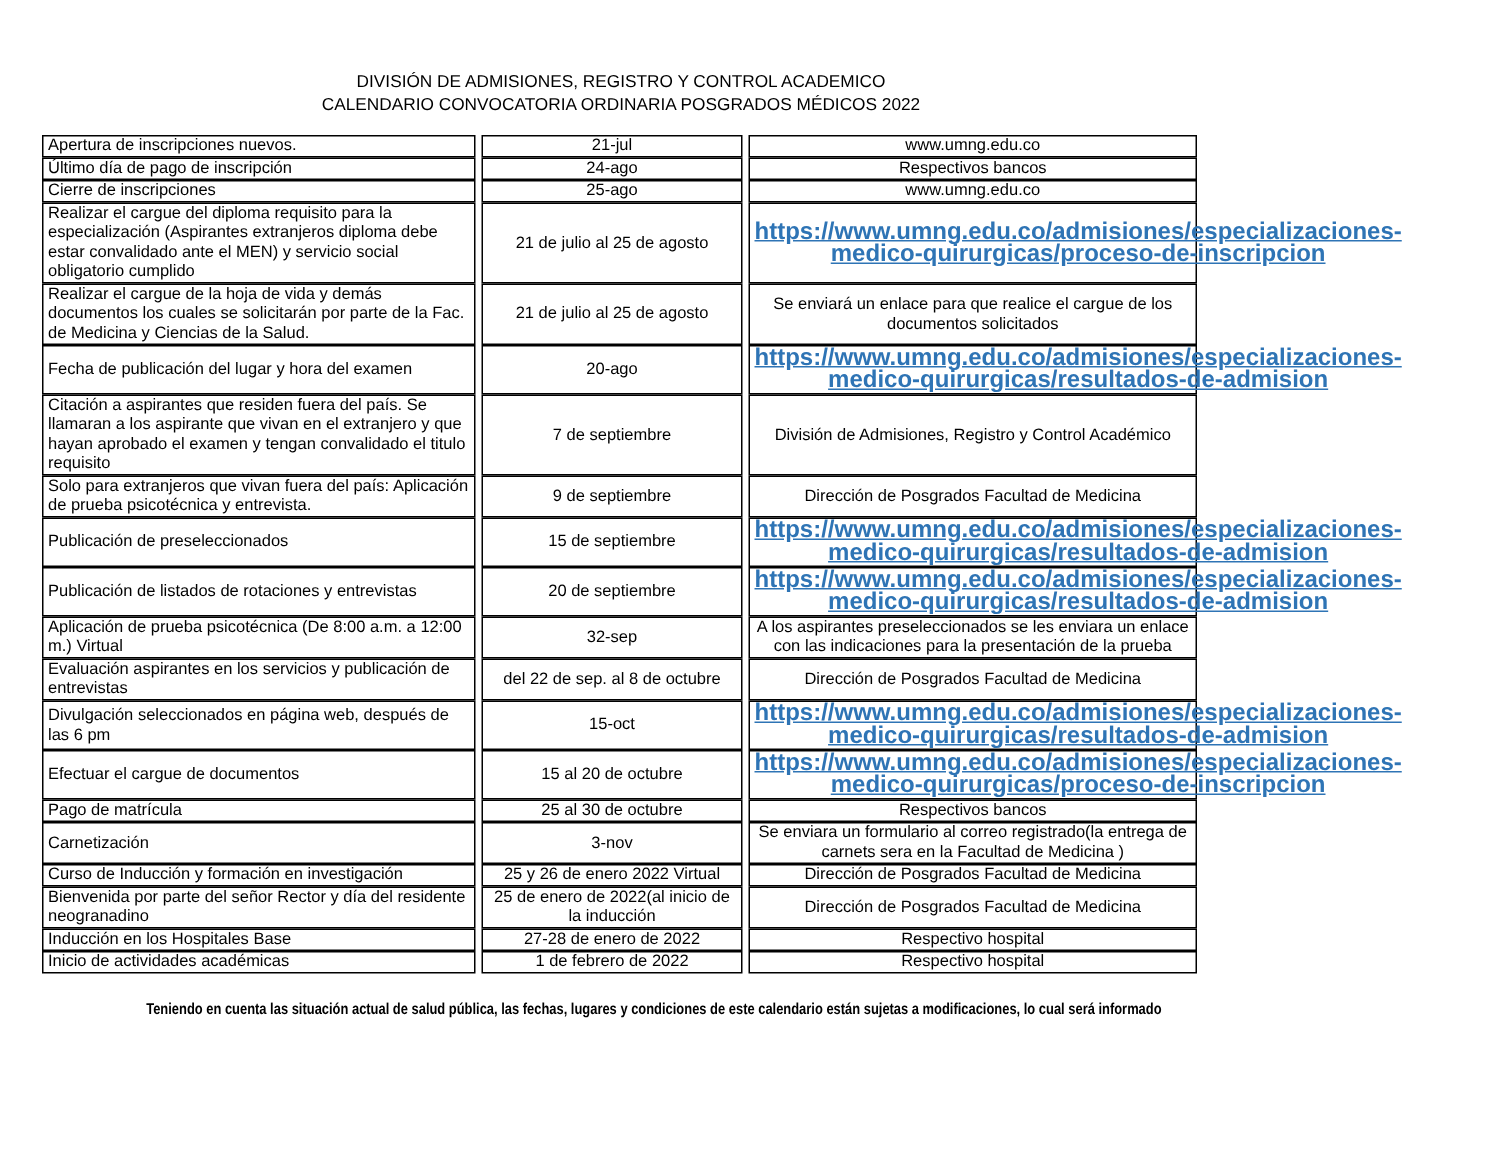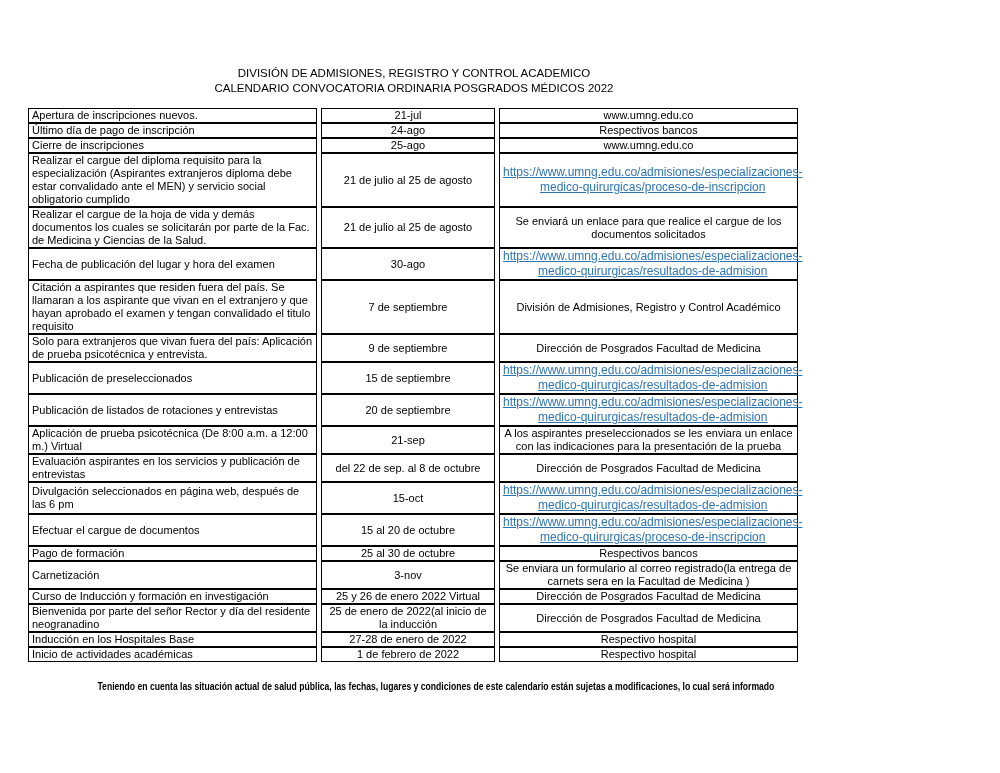--- a/index.html
+++ b/index.html
@@ -1,36 +1,36 @@
 <!DOCTYPE html>
 <html><head>
 <meta charset="utf-8">
 <style>
   html,body { margin:0; padding:0; background:#ffffff; }
   body { width:1000px; height:773px; font-family:"Liberation Sans", sans-serif; color:#000; }
   .page { position:relative; width:1000px; height:773px; overflow:hidden; }
 
-  .title-block { padding-top:66px; margin-left:28px; width:772px; text-align:center;
+  .title-block { padding-top:48px; margin-left:28px; width:772px; text-align:center;
                  font-size:11.5px; line-height:15px; }
 
   table.calendar { margin-left:24px; margin-top:12px; border-collapse:separate;
                    border-spacing:4px 0; table-layout:fixed; width:778px; }
   col.c-desc  { width:289px; }
   col.c-fecha { width:174px; }
   col.c-sede  { width:299px; }
 
   th, td { border:1px solid #000; padding:0px 3px; font-size:11px; line-height:13px;
            vertical-align:middle; overflow-wrap:break-word; height:13px; }
   th { font-weight:normal; text-align:center; }
   td.desc  { text-align:left; }
   td.fecha { text-align:center; }
   td.sede  { text-align:center; }
 
-  a.sede-link { color:#2E74B5; text-decoration:underline; font-size:12px; line-height:15px;
-                display:inline-block; cursor:pointer; }
+  a.sede-link { color:#2E74B5; text-decoration:underline; font-size:16px; line-height:15px;
+                display:inline-block; cursor:pointer;font-weight:bold; }
 
   .footer-note { margin-top:18px; margin-left:28px; width:772px; text-align:center;
                  font-weight:bold; font-size:10.5px; line-height:12px;
                  transform:scaleX(0.82); transform-origin:50% 50%; white-space:nowrap; }
 </style>
 </head>
 <body>
 
 <div class="page">
 
@@ -66,21 +66,21 @@
       <td class="fecha">21 de julio al 25 de agosto</td>
       <td class="sede"><a class="sede-link">https://www.umng.edu.co/admisiones/especializaciones-medico-quirurgicas/proceso-de-inscripcion</a></td>
     </tr>
     <tr>
       <td class="desc">Realizar el cargue de la hoja de vida y demás documentos los cuales se solicitarán por parte de la Fac. de Medicina y Ciencias de la Salud.</td>
       <td class="fecha">21 de julio al 25 de agosto</td>
       <td class="sede">Se enviará un enlace para que realice el cargue de los documentos solicitados</td>
     </tr>
     <tr>
       <td class="desc">Fecha de publicación del lugar y hora del examen</td>
-      <td class="fecha">30-ago</td>
+      <td class="fecha">20-ago</td>
       <td class="sede"><a class="sede-link">https://www.umng.edu.co/admisiones/especializaciones-medico-quirurgicas/resultados-de-admision</a></td>
     </tr>
     <tr>
       <td class="desc">Citación a aspirantes que residen fuera del país. Se llamaran a los aspirante que vivan en el extranjero y que hayan aprobado el examen y tengan convalidado el titulo requisito</td>
       <td class="fecha">7 de septiembre</td>
       <td class="sede">División de Admisiones, Registro y Control Académico</td>
     </tr>
     <tr>
       <td class="desc">Solo para extranjeros que vivan fuera del país: Aplicación de prueba psicotécnica y entrevista.</td>
       <td class="fecha">9 de septiembre</td>
@@ -91,40 +91,40 @@
       <td class="fecha">15 de septiembre</td>
       <td class="sede"><a class="sede-link">https://www.umng.edu.co/admisiones/especializaciones-medico-quirurgicas/resultados-de-admision</a></td>
     </tr>
     <tr>
       <td class="desc">Publicación de listados de rotaciones y entrevistas</td>
       <td class="fecha">20 de septiembre</td>
       <td class="sede"><a class="sede-link">https://www.umng.edu.co/admisiones/especializaciones-medico-quirurgicas/resultados-de-admision</a></td>
     </tr>
     <tr>
       <td class="desc">Aplicación de prueba psicotécnica  (De 8:00 a.m. a 12:00 m.) Virtual</td>
-      <td class="fecha">21-sep</td>
+      <td class="fecha">32-sep</td>
       <td class="sede">A los aspirantes preseleccionados se les enviara un enlace con las indicaciones para la presentación de la prueba</td>
     </tr>
     <tr>
       <td class="desc">Evaluación aspirantes en los servicios y publicación de entrevistas</td>
       <td class="fecha">del 22 de sep.  al 8 de octubre</td>
       <td class="sede">Dirección de Posgrados Facultad de Medicina</td>
     </tr>
     <tr>
       <td class="desc">Divulgación seleccionados en página web, después de las 6 pm</td>
       <td class="fecha">15-oct</td>
       <td class="sede"><a class="sede-link">https://www.umng.edu.co/admisiones/especializaciones-medico-quirurgicas/resultados-de-admision</a></td>
     </tr>
     <tr>
       <td class="desc">Efectuar el cargue de documentos</td>
       <td class="fecha">15 al 20  de octubre</td>
       <td class="sede"><a class="sede-link">https://www.umng.edu.co/admisiones/especializaciones-medico-quirurgicas/proceso-de-inscripcion</a></td>
     </tr>
     <tr>
-      <td class="desc">Pago de formación</td>
+      <td class="desc">Pago de matrícula</td>
       <td class="fecha">25 al  30 de octubre</td>
       <td class="sede">Respectivos bancos</td>
     </tr>
     <tr>
       <td class="desc">Carnetización</td>
       <td class="fecha">3-nov</td>
       <td class="sede">Se enviara un formulario al correo registrado(la entrega de carnets sera en la Facultad de Medicina )</td>
     </tr>
     <tr>
       <td class="desc">Curso de Inducción y formación en investigación</td>

